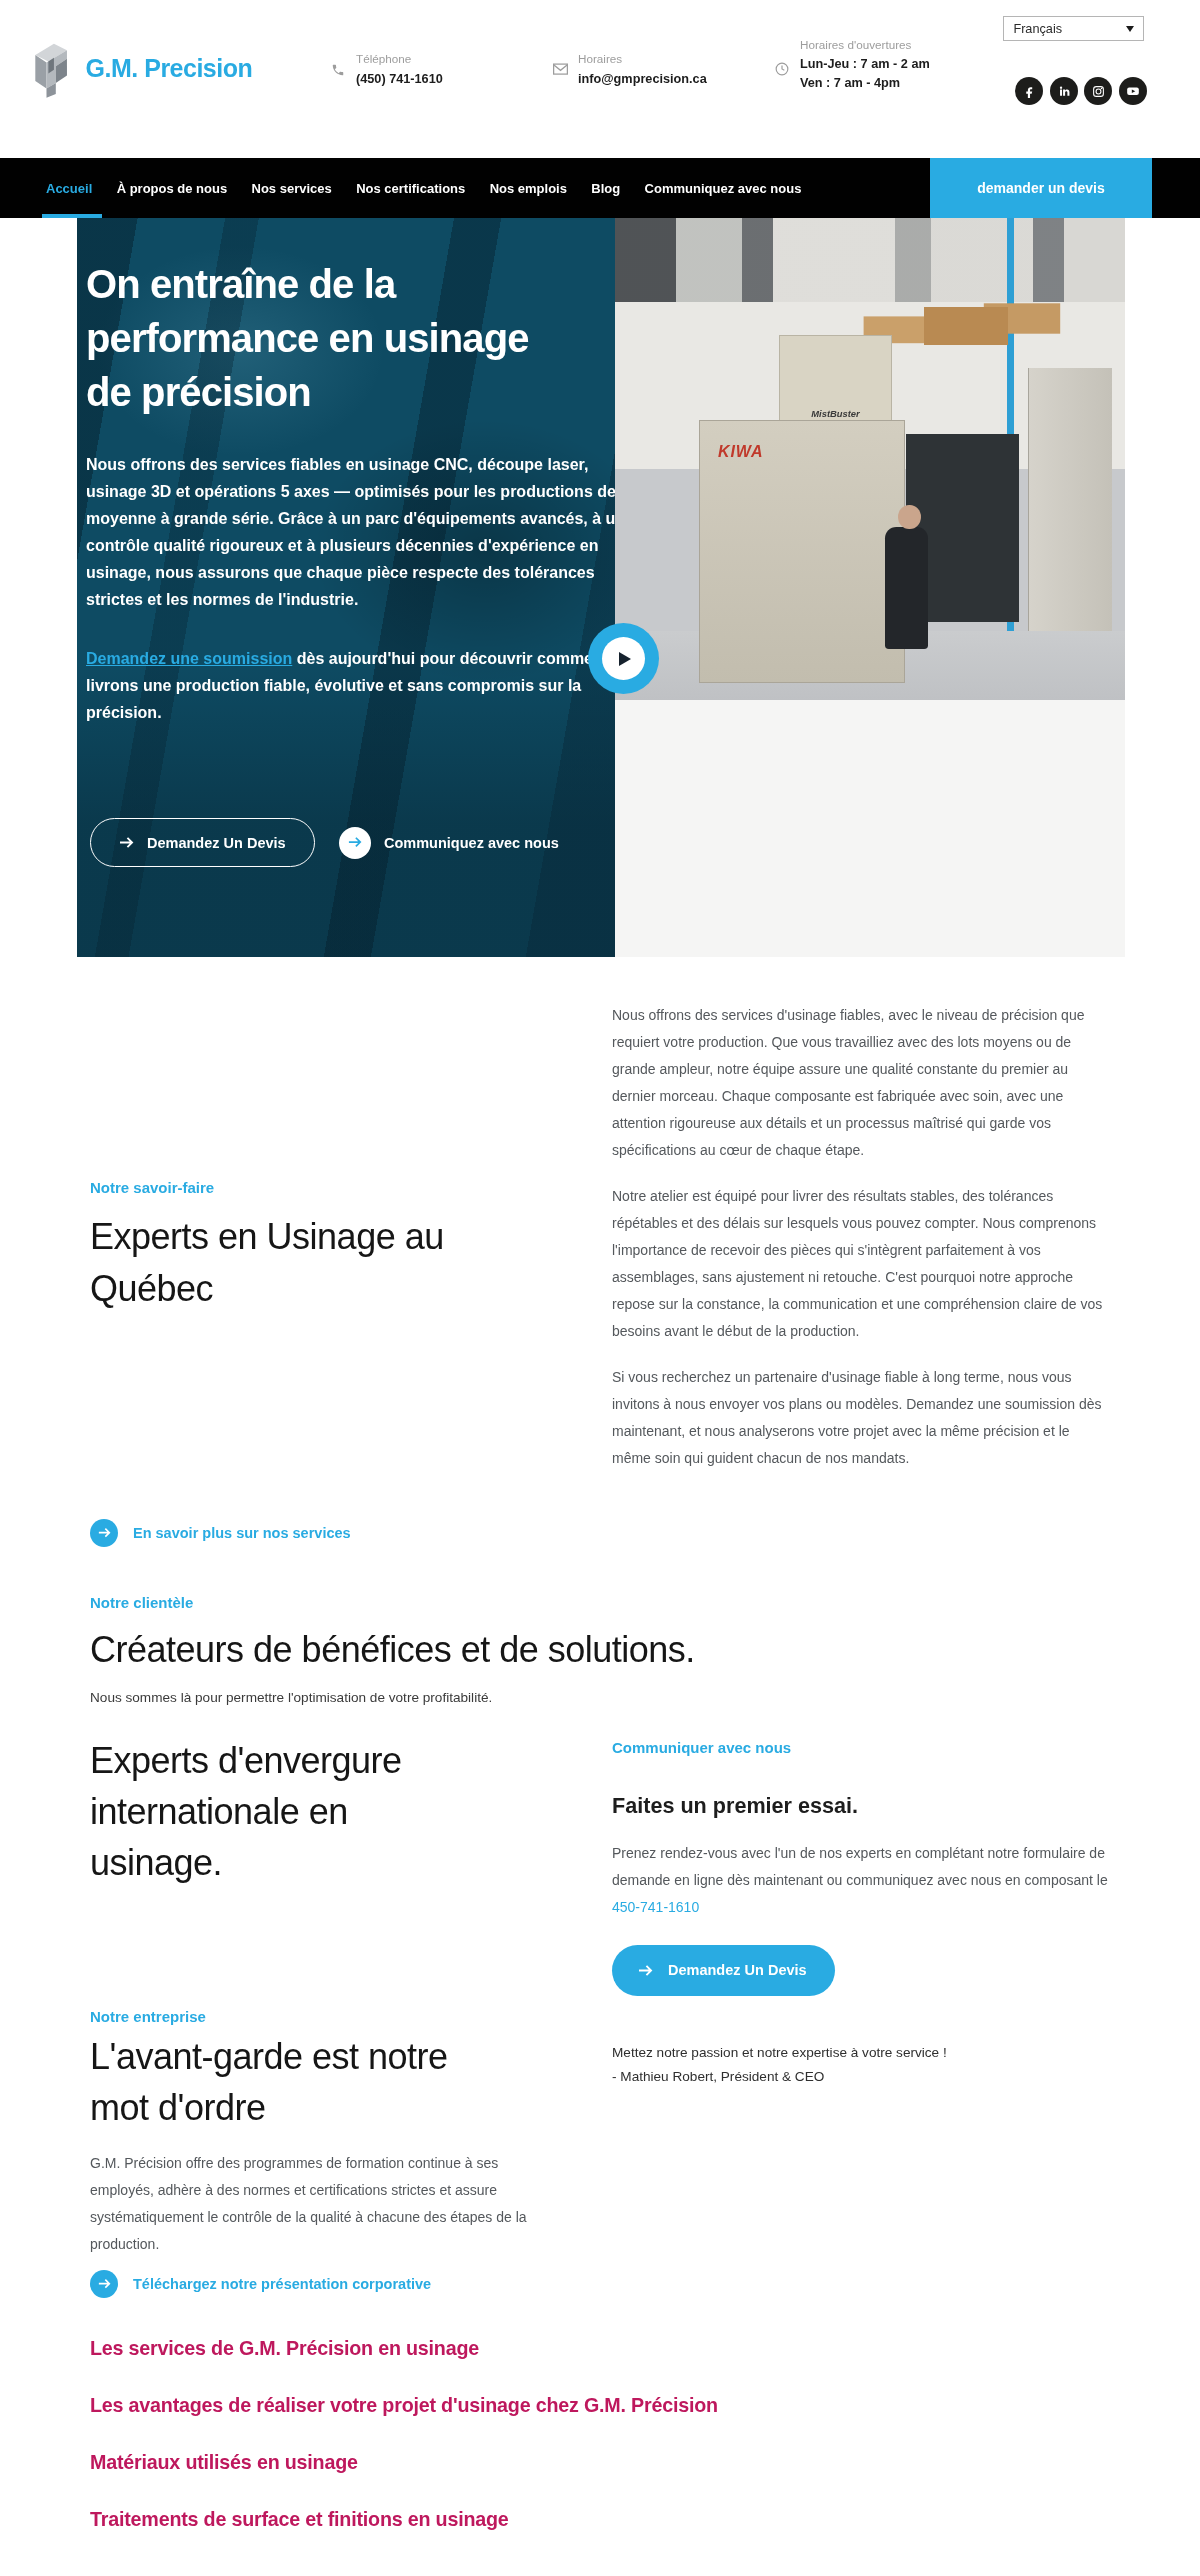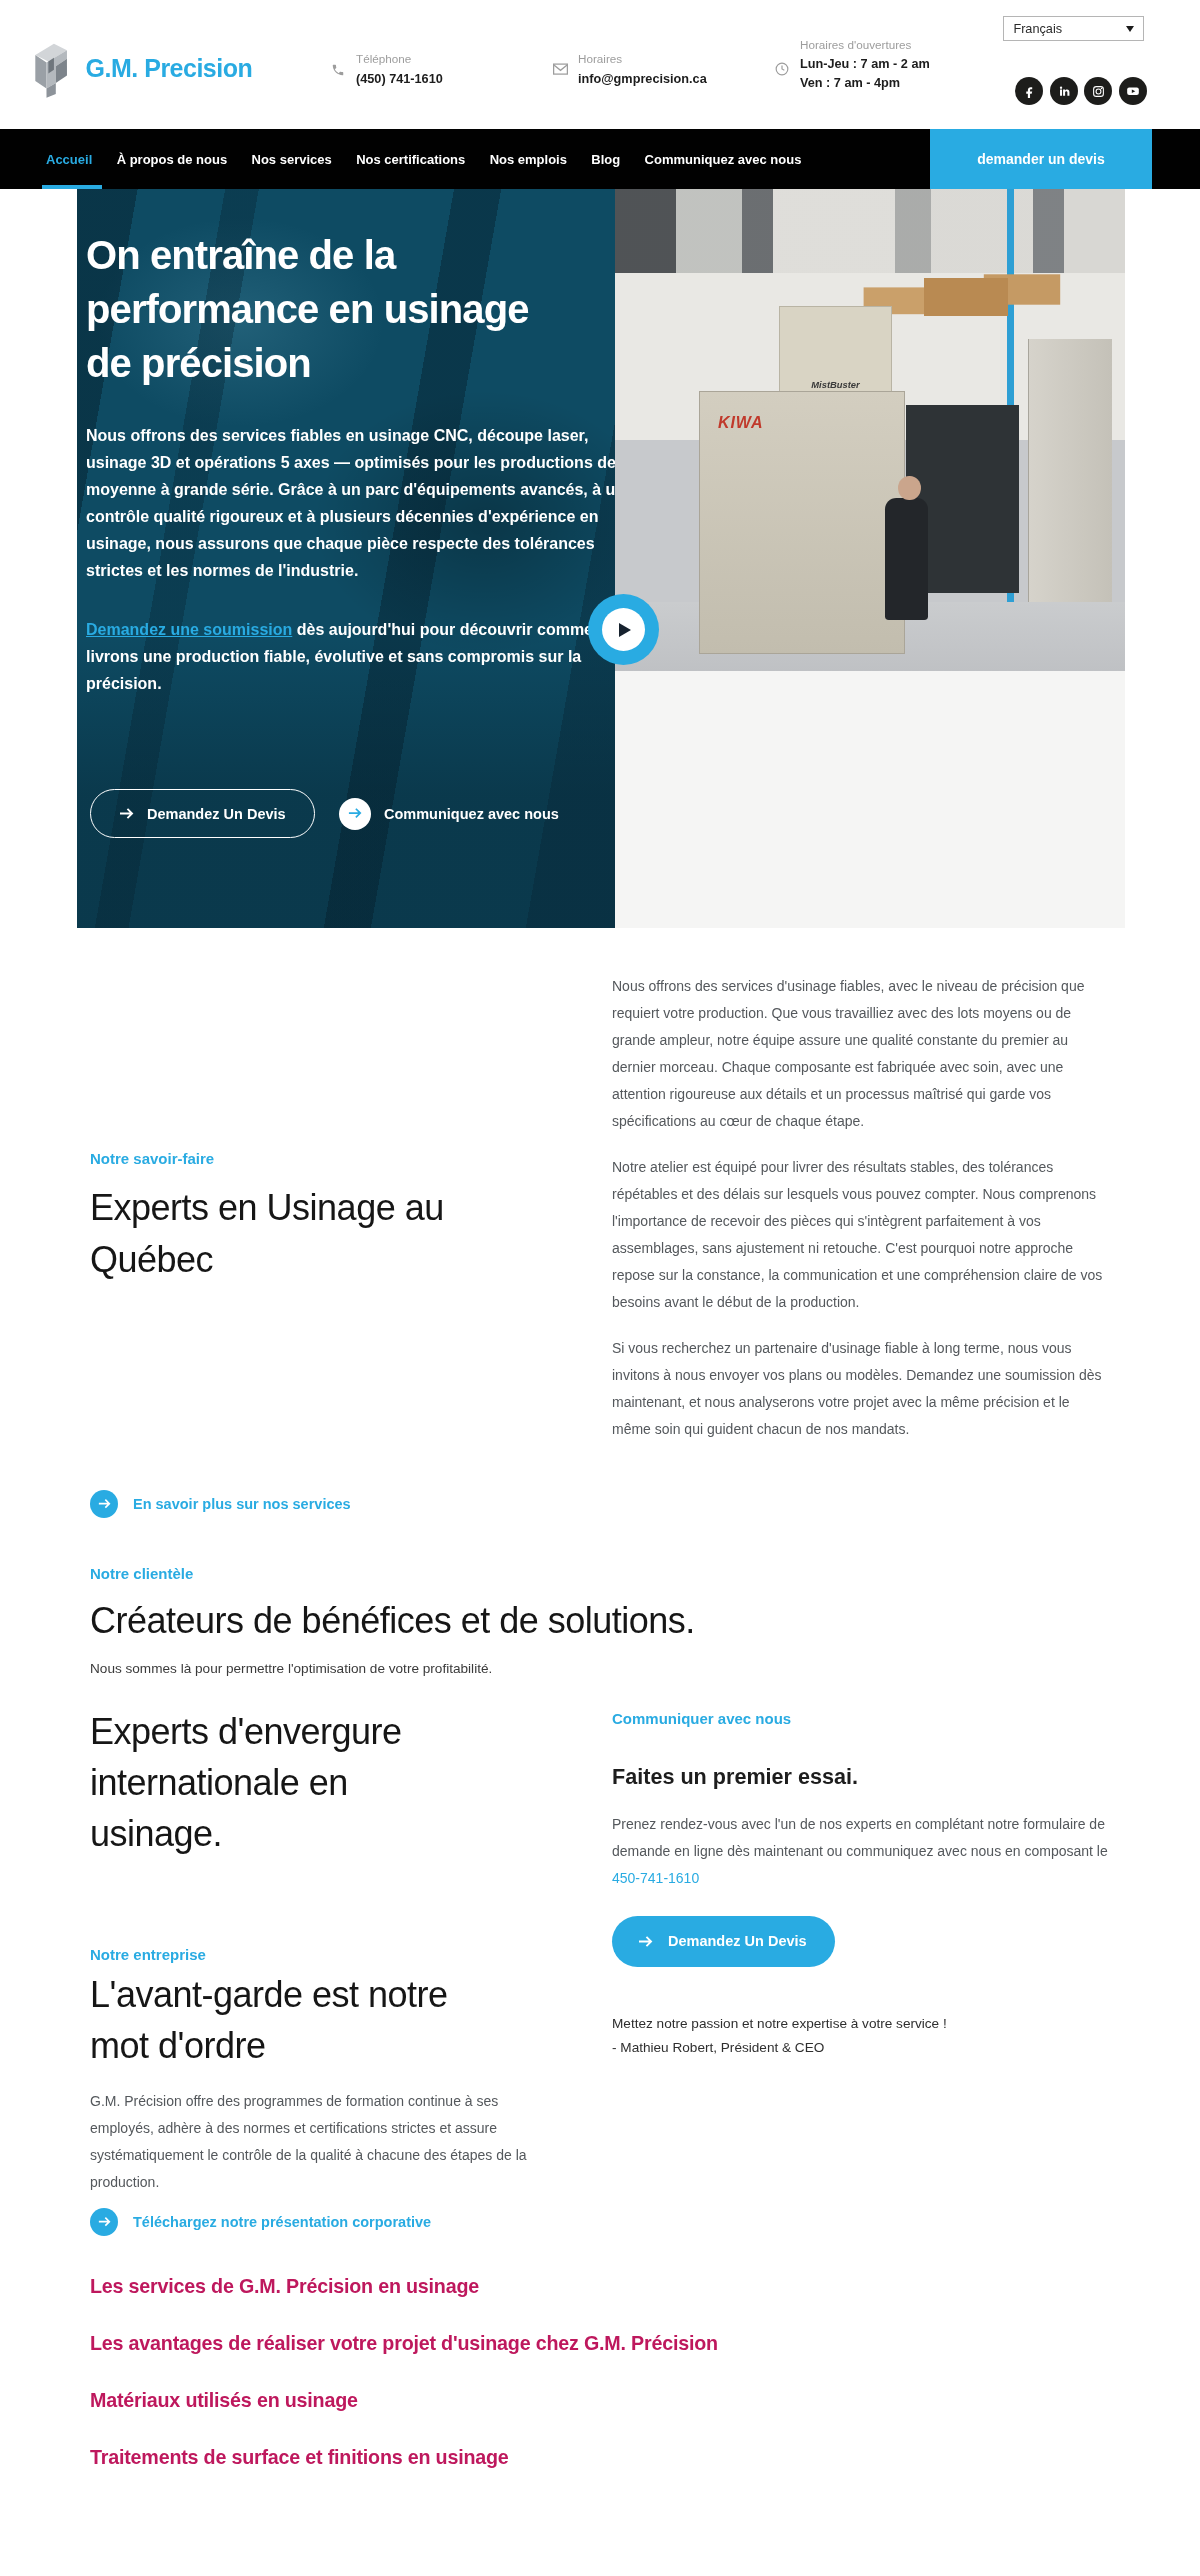--- a/index.html
+++ b/index.html
@@ -4,21 +4,21 @@
 <style>
   * { box-sizing: border-box; margin: 0; padding: 0; }
   html,body { width:1200px; }
   body {
     height:2576px; overflow:hidden; position:relative;
     background:#ffffff; font-family:"Liberation Sans", sans-serif; color:#1b1b1b;
   }
   .container { width:1020px; margin:0 auto; }
 
   
-  .top-header { position:relative; height:129px; background:#fff; }
+  .top-header { position:relative; height:158px; background:#fff; }
   .lang-box {
     position:absolute; top:16px; right:56px; width:141px; height:25px;
     border:0.9px solid #b5b5b5; background:#fff; display:flex; align-items:center;
     justify-content:space-between; padding:0 9.4px; font-size:12.7px; color:#2b2b2b; cursor:pointer;
   }
   .lang-caret { width:0; height:0; border-left:4.7px solid transparent; border-right:4.7px solid transparent; border-top:6.6px solid #1b1b1b; }
   .logo-wrap { position:absolute; left:26px; top:38px; display:flex; align-items:center; }
   .logo-text { font-size:25px; font-weight:bold; color:#29abe2; letter-spacing:-0.5px; margin-left:5.6px; }
   .hdr-group { position:absolute; font-size:11.7px; color:#9d9d9d; }
   .hdr-group .val { margin-top:6.6px; font-size:12.7px; font-weight:bold; color:#1d1d1d; }
@@ -115,21 +115,21 @@
   .arrow-link .circ { width:28px; height:28px; }
   .arrow-link span.lbl { color:#29abe2; font-size:14.5px; font-weight:bold; }
 
   .section-clientele { padding-top:47px; }
   .section-clientele .h-big { margin-top:13px; }
   .clientele-sub { margin-top:15px; font-size:13.6px; color:#3a3a3a; }
 
   .section-duo { padding-top:30px; }
   .duo-grid { display:grid; grid-template-columns:522px 1fr; }
   .duo-left .h-big { width:394px; }
-  .entreprise-block { margin-top:87px; }
+  .entreprise-block { margin-top:120px; }
   .entreprise-block .h-big { width:394px; margin-top:5.6px; }
   .entreprise-block .body-p { width:441px; margin-top:17px; }
   .entreprise-block .arrow-link { margin-top:11.3px; }
   .duo-right { width:498px; padding-top:3.8px; }
   .duo-right h3 { font-size:21.6px; font-weight:bold; color:#1d1d1d; margin-top:37px; }
   .duo-right .body-p { margin-top:20.6px; }
   .phone-link { color:#29abe2; cursor:pointer; }
   .btn-blue {
     margin-top:24.4px; width:223px; height:51px; border-radius:30px; background:#29abe2; border:none;
     color:#fff; font-size:14.5px; font-weight:bold; display:flex; align-items:center; gap:15px;

